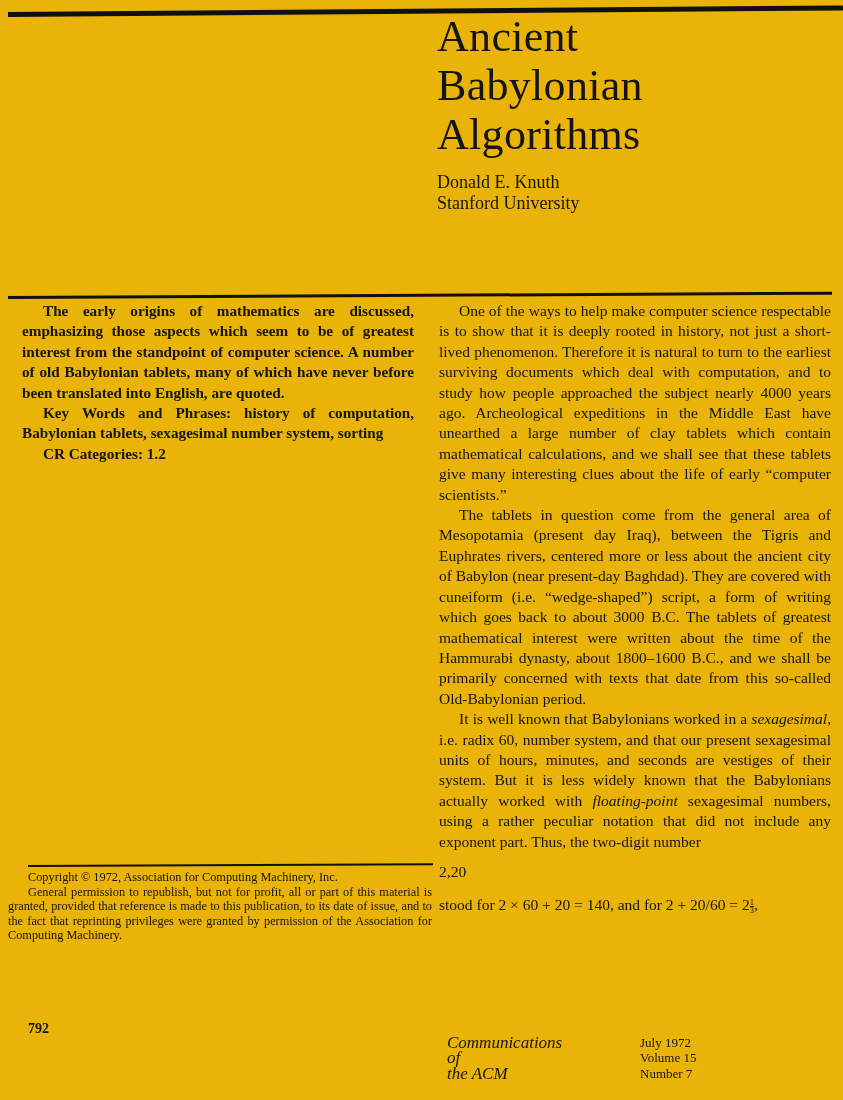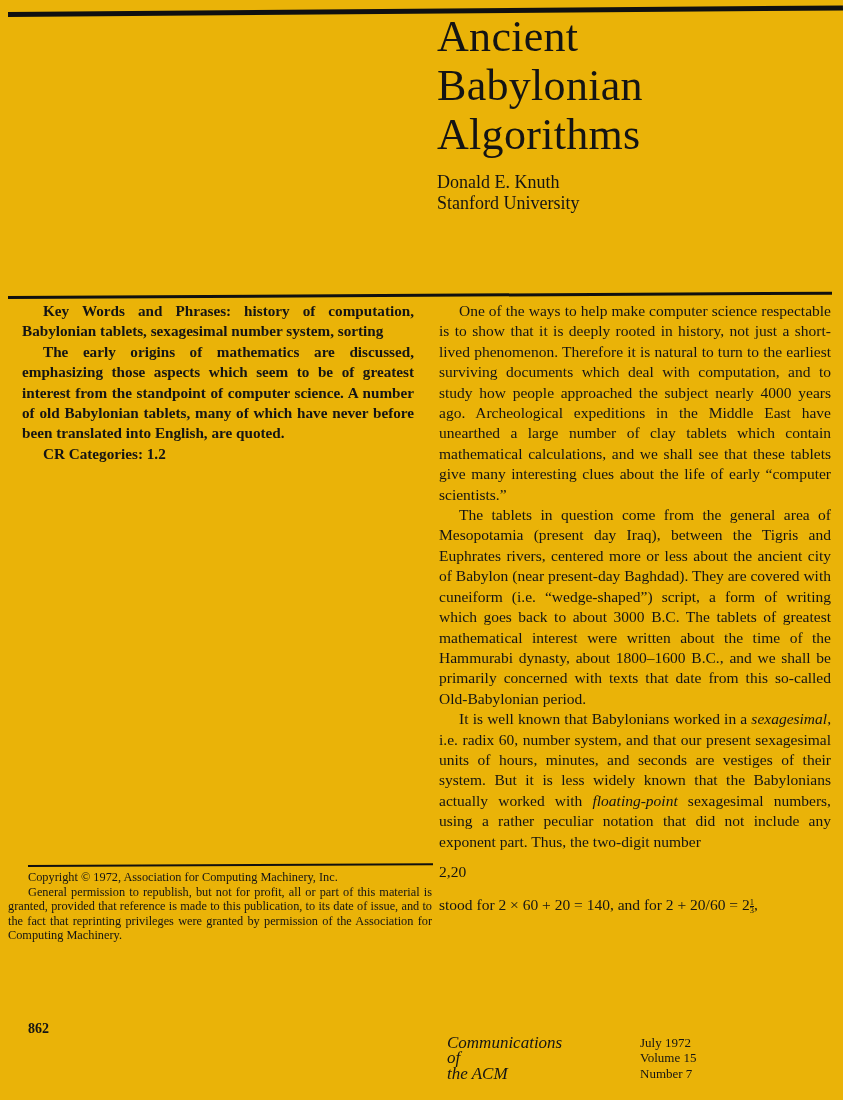--- a/index.html
+++ b/index.html
@@ -140,22 +140,22 @@
   </div>
 
   <div class="author-block">
     <div>Donald E. Knuth</div>
     <div>Stanford University</div>
   </div>
 
   <div class="rule rule-mid"></div>
 
   <div class="abstract">
+    <p>The early origins of mathematics are discussed, emphasizing those aspects which seem to be of greatest interest from the standpoint of computer science. A number of old Babylonian tablets, many of which have never before been translated into English, are quoted.</p>
     <p>Key Words and Phrases: history of computation, Babylonian tablets, sexagesimal number system, sorting</p>
-    <p>The early origins of mathematics are discussed, emphasizing those aspects which seem to be of greatest interest from the standpoint of computer science. A number of old Babylonian tablets, many of which have never before been translated into English, are quoted.</p>
     <p>CR Categories: 1.2</p>
   </div>
 
   <div class="col-right">
     <p class="body-par">One of the ways to help make computer science respectable is to show that it is deeply rooted in history, not just a short-lived phenomenon. Therefore it is natural to turn to the earliest surviving documents which deal with computation, and to study how people approached the subject nearly 4000 years ago. Archeological expeditions in the Middle East have unearthed a large number of clay tablets which contain mathematical calculations, and we shall see that these tablets give many interesting clues about the life of early “computer scientists.”</p>
 
 
     <p class="body-par">The tablets in question come from the general area of Mesopotamia (present day Iraq), between the Tigris and Euphrates rivers, centered more or less about the ancient city of Babylon (near present-day Baghdad). They are covered with cuneiform (i.e. “wedge-shaped”) script, a form of writing which goes back to about 3000 B.C. The tablets of greatest mathematical interest were written about the time of the Hammurabi dynasty, about 1800–1600 B.C., and we shall be primarily concerned with texts that date from this so-called Old-Babylonian period.</p>
 
     <p class="body-par"><span>It is well known that Babylonians worked in a </span><i class="emph">sexagesimal</i><span>, i.e. radix 60, number system, and that our present sexagesimal units of hours, minutes, and seconds are vestiges of their system. But it is less widely known that the Babylonians actually worked with </span><i class="emph">floating-point</i><span> sexagesimal numbers, using a rather peculiar notation that did not include any exponent part. Thus, the two-digit number</span></p>
@@ -165,21 +165,21 @@
     <p class="formula-line"><span>stood for 2 × 60 + 20 = 140, and for 2 + 20/60 = 2</span><span class="frac"><span class="num">1</span><span class="den">3</span></span><span>,</span></p>
   </div>
 
   <div class="rule rule-foot"></div>
 
   <div class="footnote">
     <p>Copyright © 1972, Association for Computing Machinery, Inc.</p>
     <p>General permission to republish, but not for profit, all or part of this material is granted, provided that reference is made to this publication, to its date of issue, and to the fact that reprinting privileges were granted by permission of the Association for Computing Machinery.</p>
   </div>
 
-  <div class="page-number">862</div>
+  <div class="page-number">792</div>
 
   <div class="footer-journal">
     <div>Communications</div>
     <div>of</div>
     <div>the ACM</div>
   </div>
 
   <div class="footer-issue">
     <div>July 1972</div>
     <div>Volume 15</div>

